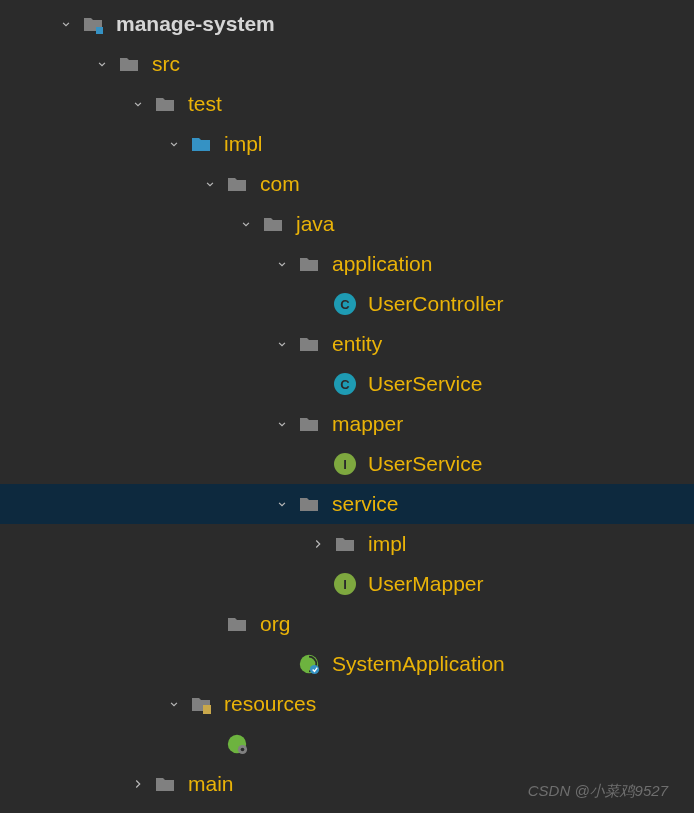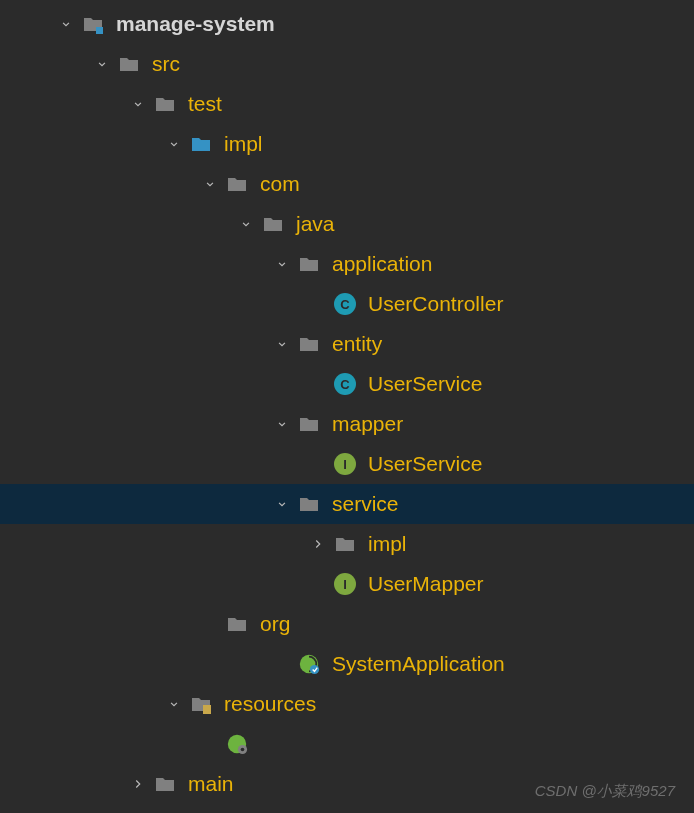--- a/index.html
+++ b/index.html
@@ -51,21 +51,21 @@
       display: inline-flex; align-items: center; justify-content: center;
       font-size: 13px; font-weight: 700; color: #2b2b2b;
     }
     .circle.teal { background: #1e9bb3; }
     .circle.green { background: #7ea83f; }
     .spring-icon {
       width: 22px; height: 22px;
       display: inline-flex; align-items:center; justify-content:center;
     }
     .watermark {
-      position: absolute; bottom: 12px; right: 19px;
+      position: absolute; bottom: 12px; right: 26px;
       color: #7a7a7a; font-size: 15px; font-style: italic;
       opacity: 0.85;
     }
   </style>
 </head>
 <body>
 
 <div class="tree">
 
   <div class="row">

